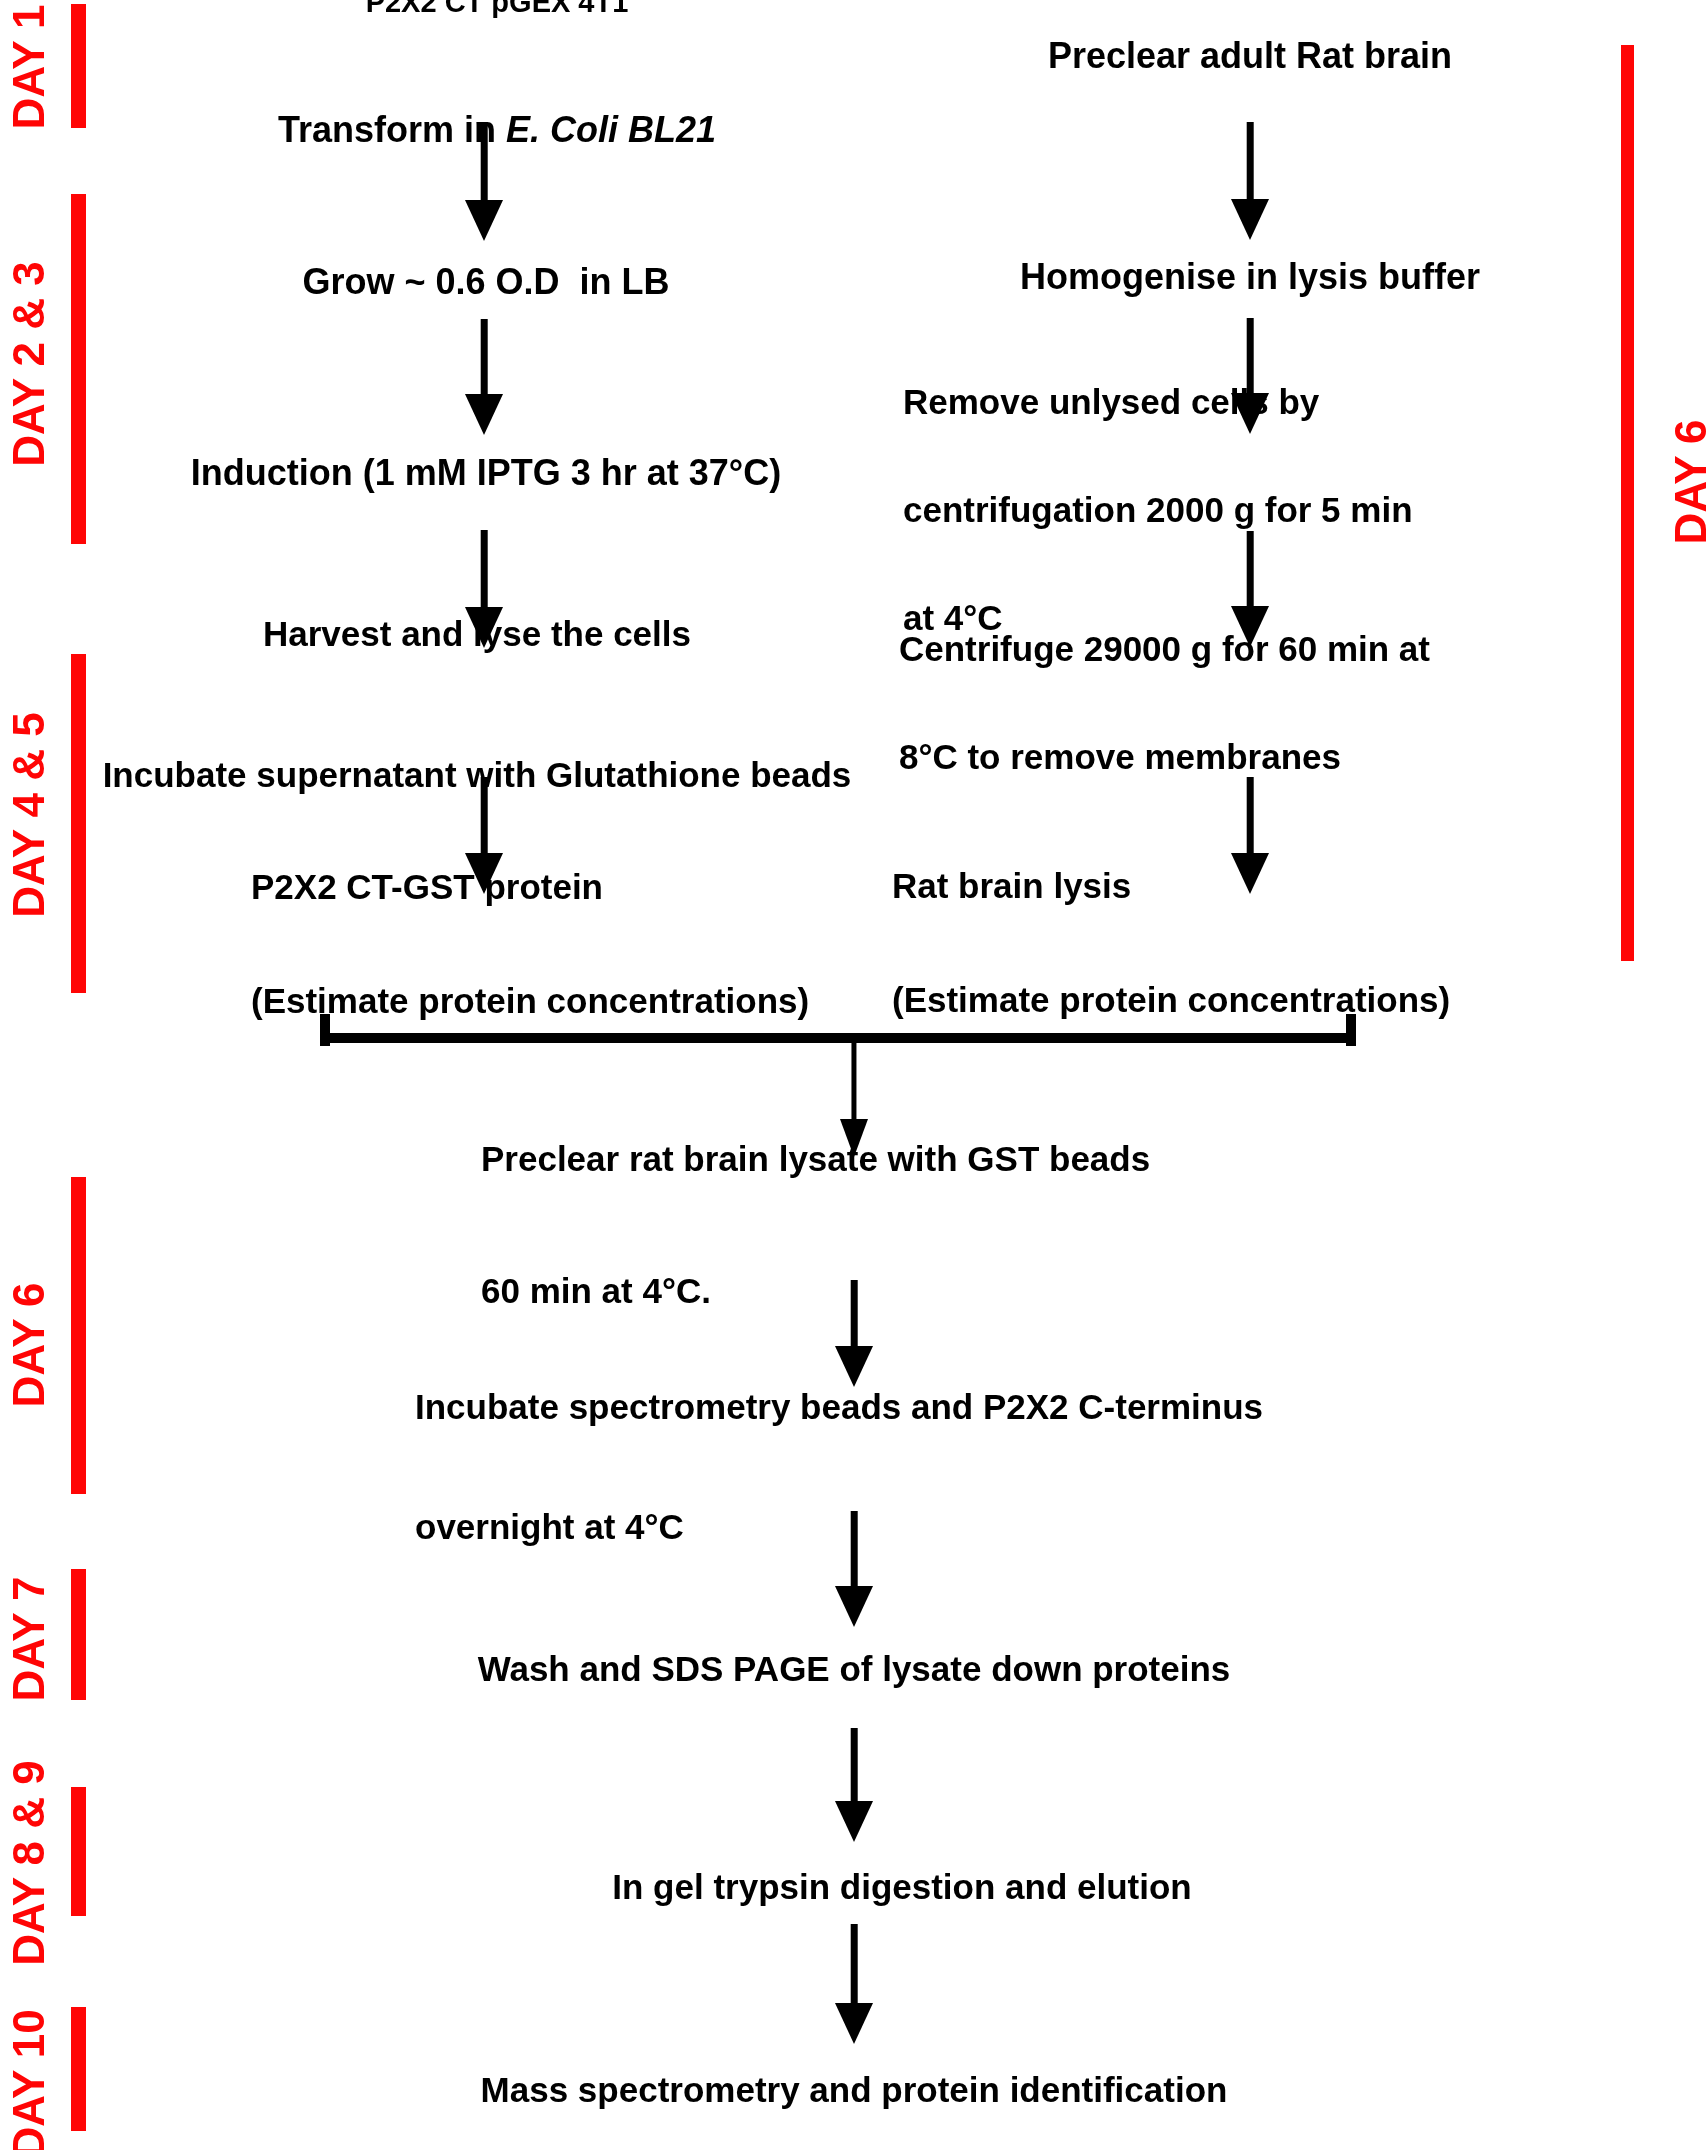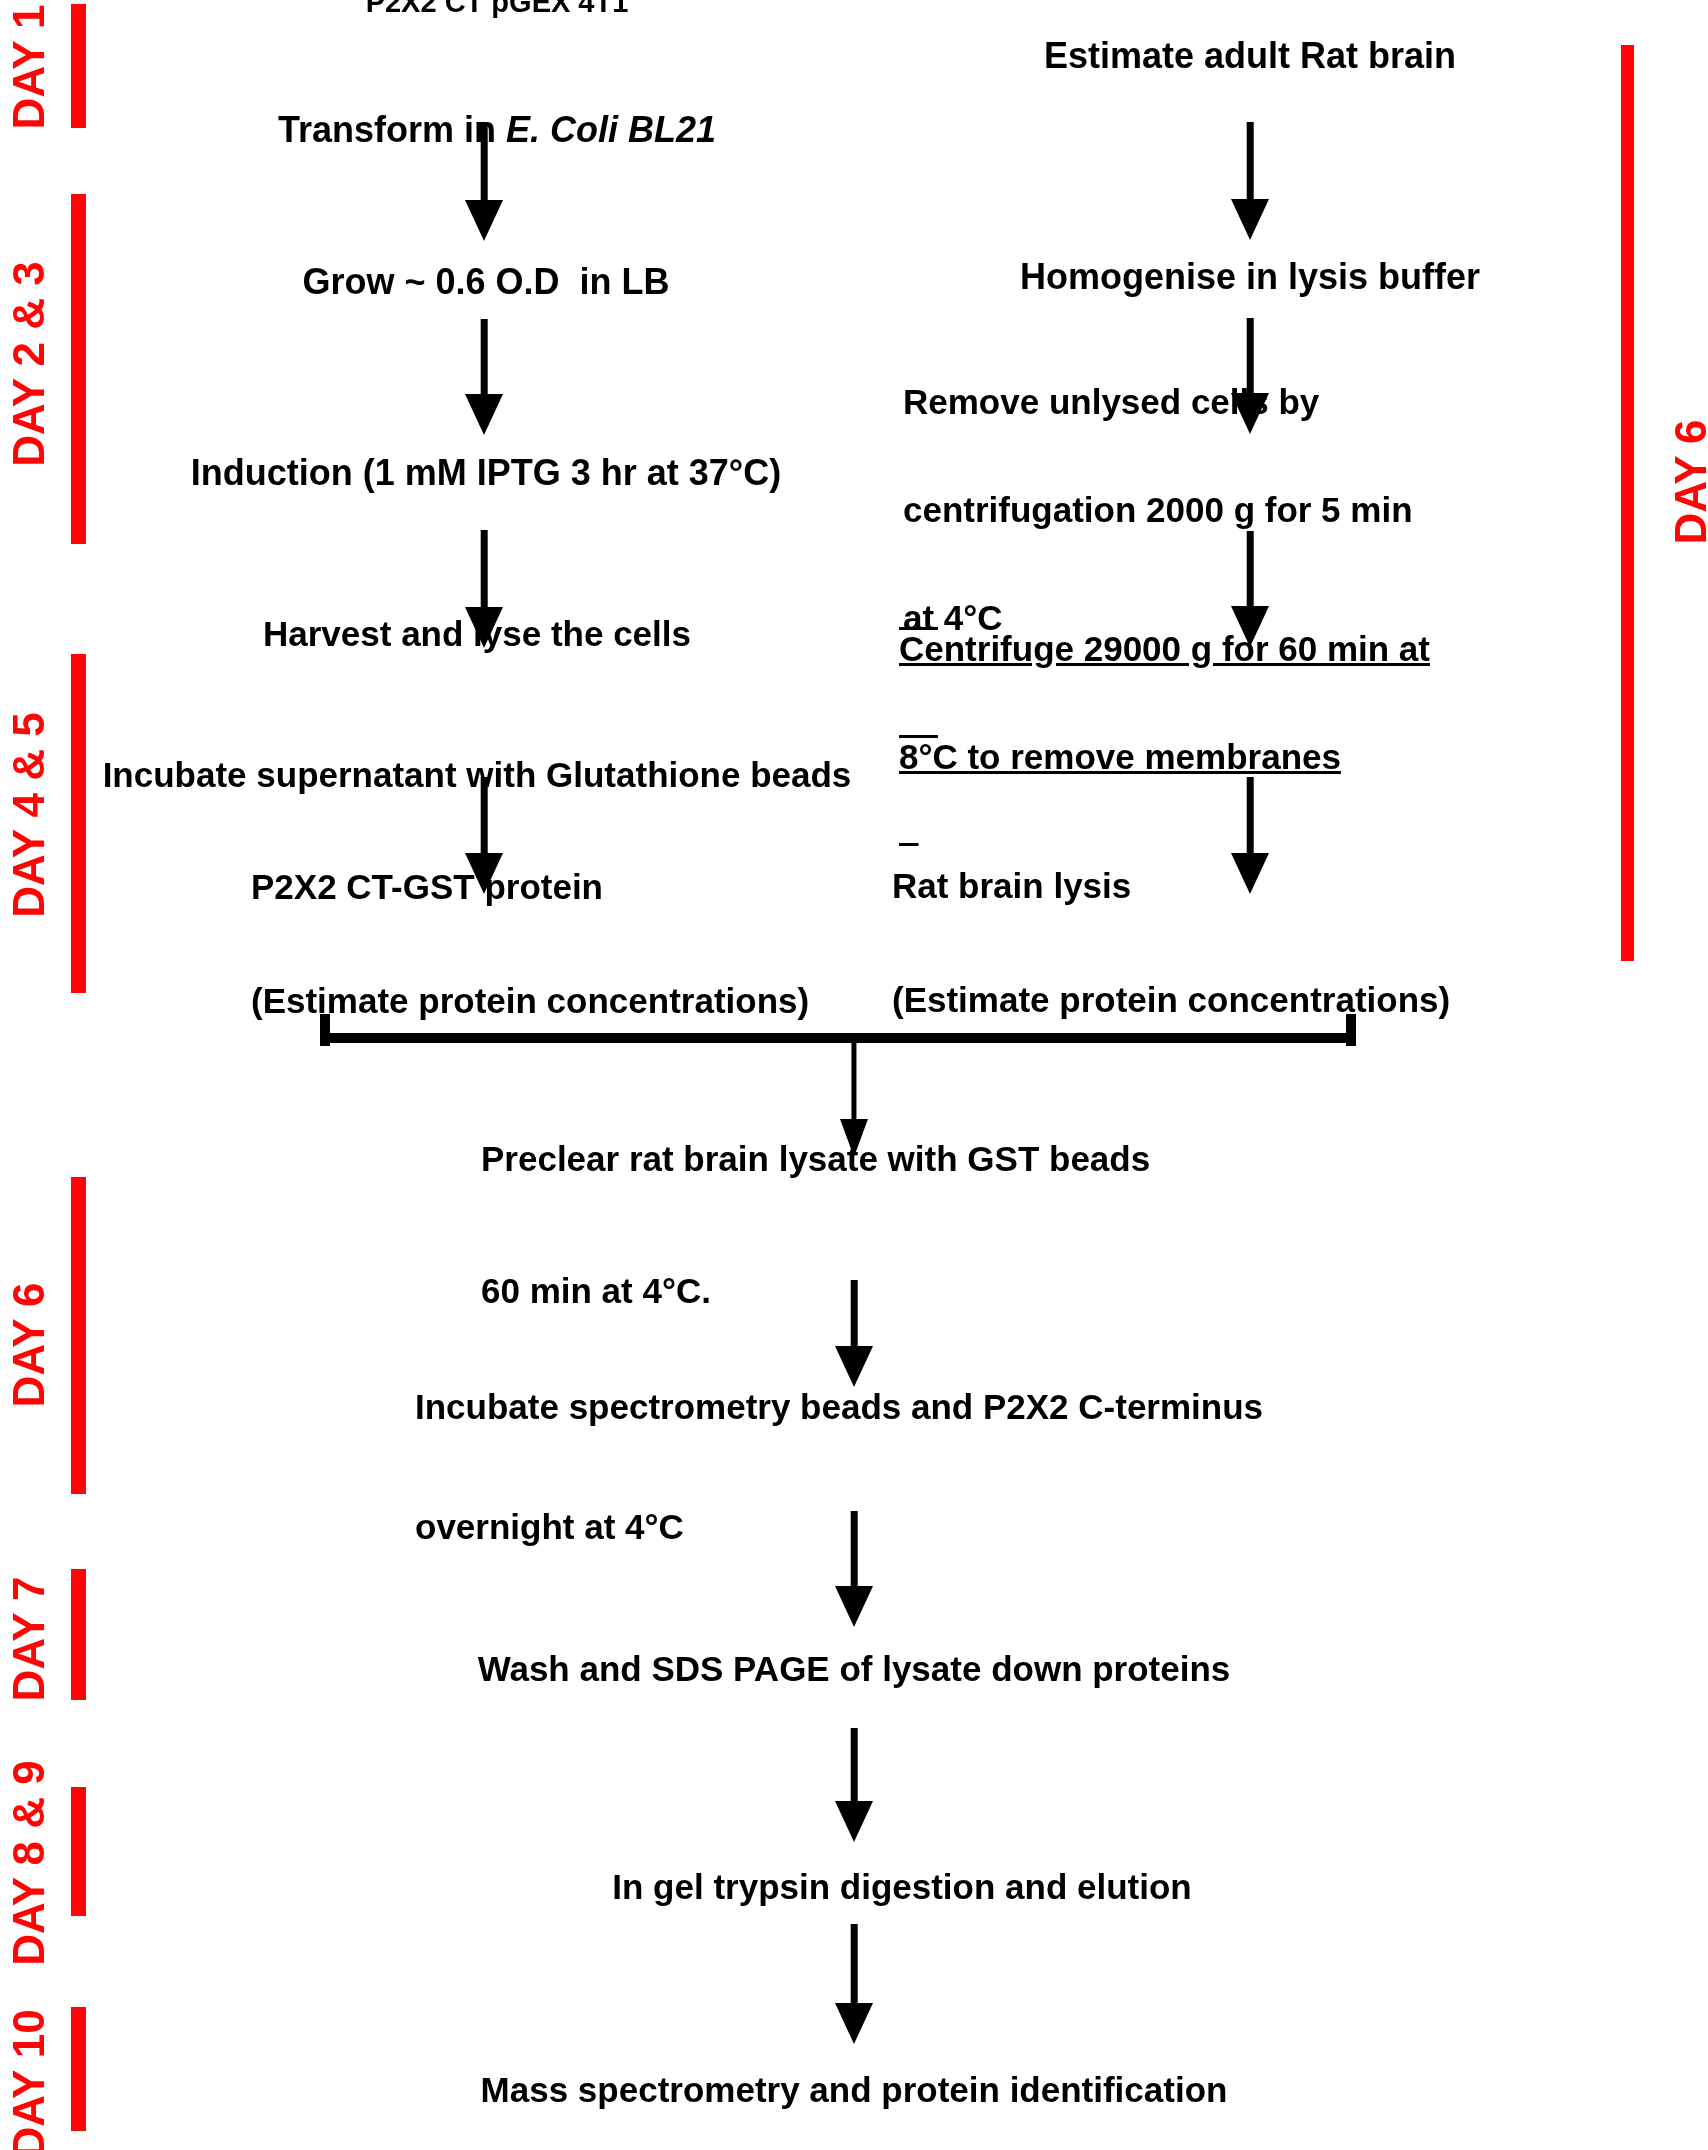--- a/index.html
+++ b/index.html
@@ -150,21 +150,21 @@
   <div class="arrow" style="left:465px; top:777px; height:117px;">
       <div class="shaft"></div>
       <div class="head"></div>
     </div>
 
   <div class="step step-l lh52" style="left:251px; top:944px;">
     <div>P2X2 CT-GST protein</div>
     <div>(Estimate protein concentrations)</div>
   </div>
 
-  <div class="step step-c big-line" style="left:1250px; top:56px;">Estimate adult Rat brain</div>
+  <div class="step step-c big-line" style="left:1250px; top:56px;">Preclear adult Rat brain</div>
 
   <div class="arrow" style="left:1231px; top:122px; height:118px;">
       <div class="shaft"></div>
       <div class="head"></div>
     </div>
 
   <div class="step step-c big-line" style="left:1250px; top:277px;">Homogenise in lysis buffer</div>
 
   <div class="arrow" style="left:1231px; top:318px; height:116px;">
       <div class="shaft"></div>
@@ -175,21 +175,21 @@
     <div>Remove unlysed cells by</div>
     <div>centrifugation 2000 g for 5 min</div>
     <div>at 4°C</div>
   </div>
 
   <div class="arrow" style="left:1231px; top:531px; height:116px;">
       <div class="shaft"></div>
       <div class="head"></div>
     </div>
 
-  <div class="step step-l lh50" style="left:899px; top:703px;text-decoration:underline;">
+  <div class="step step-l lh50" style="left:899px; top:703px;">
     <div>Centrifuge 29000 g for 60 min at</div>
     <div>8°C to remove membranes</div>
   </div>
 
   <div class="arrow" style="left:1231px; top:777px; height:117px;">
       <div class="shaft"></div>
       <div class="head"></div>
     </div>
 
   <div class="step step-l lh52" style="left:892px; top:943px;">

